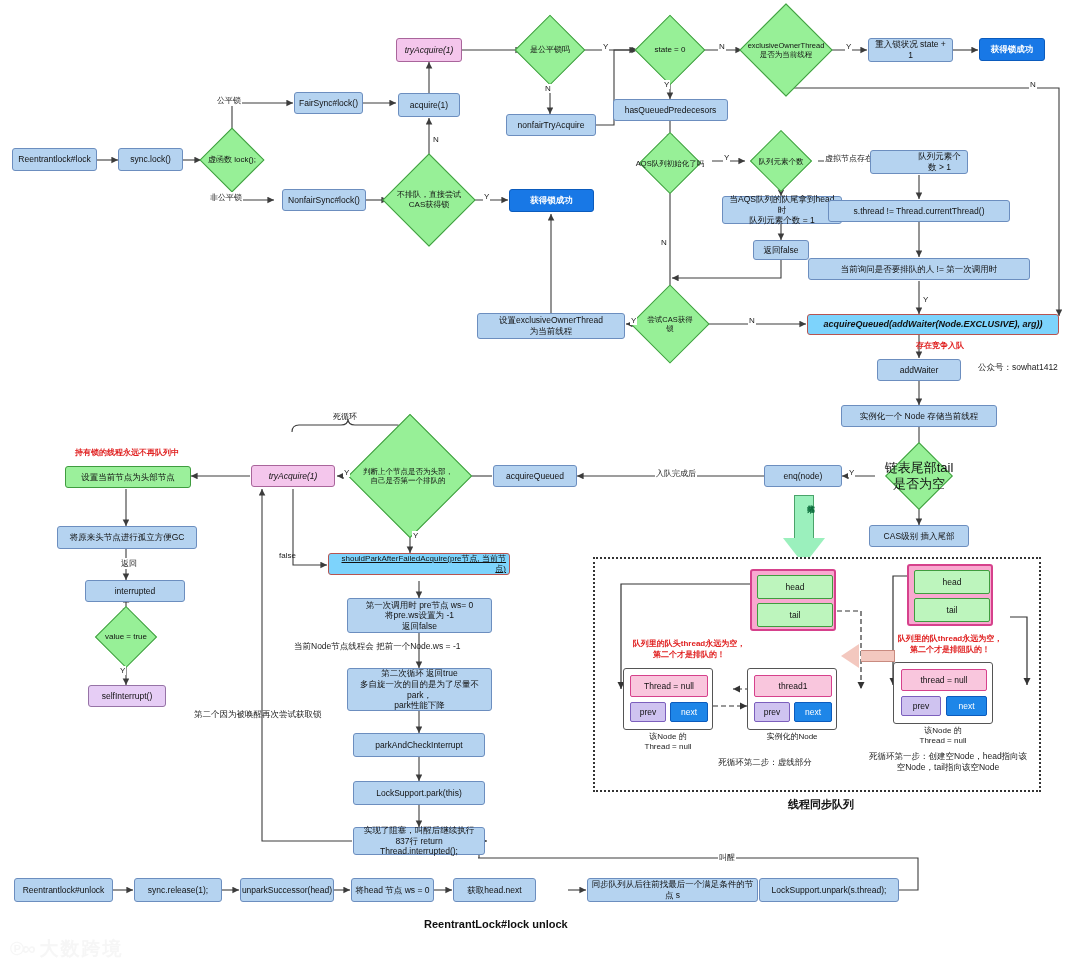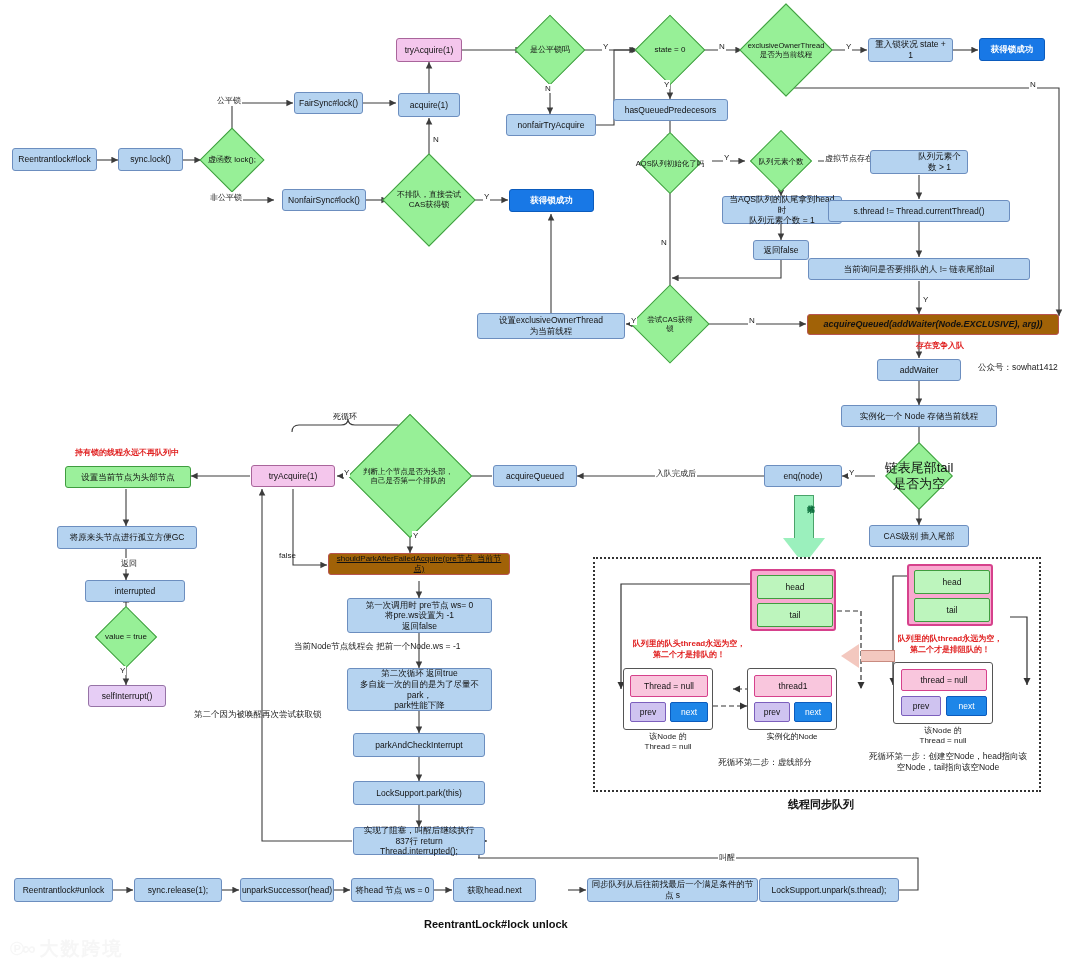--- a/index.html
+++ b/index.html
@@ -6,22 +6,22 @@
   body{font-family:"Liberation Sans","DejaVu Sans",sans-serif;}
   #canvas{position:relative;width:1080px;height:972px;overflow:hidden;background:#fff;}
   svg#wires{position:absolute;left:0;top:0;width:1080px;height:972px;pointer-events:none;}
 
   .node{position:absolute;box-sizing:border-box;display:flex;align-items:center;
         justify-content:center;text-align:center;line-height:1.25;}
   
   .rect{border:1px solid #6c8ebf;background:#b5d3f0;color:#111;border-radius:3px;
         font-size:8.5px;padding:2px 3px;}
   .rect.solidblue{background:#1878e6;border-color:#0b5bbd;color:#fff;font-weight:600;}
-  .rect.red{background:#a16207;border-color:#b85450;color:#111;font-style:italic;font-weight:600;font-size:9px;}
-  .rect.pink{background:#f4c6ec;border-color:#a9659b;color:#111;}
+  .rect.red{background:#7dd3fc;border-color:#b85450;color:#111;font-style:italic;font-weight:600;font-size:9px;text-align:right;}
+  .rect.pink{background:#f4c6ec;border-color:#a9659b;color:#111;font-style:italic;}
   .rect.greenrect{background:#9bf09b;border-color:#3f9c3f;color:#111;}
   .rect.lilac{background:#e6cdf5;border-color:#9673a6;color:#111;}
 
   
   .diamond{position:absolute;}
   .diamond .dshape{position:absolute;left:0;top:0;width:100%;height:100%;
         background:#97f097;border:1px solid #3f9c3f;
         transform:rotate(45deg);box-sizing:border-box;}
   .diamond .dlabel{position:absolute;left:-12%;top:0;width:124%;height:100%;
         display:flex;align-items:center;justify-content:center;text-align:center;
@@ -298,21 +298,21 @@
 
   <div class="node rect" style="left:870px;top:150px;width:98px;height:24px;padding-left:44px;">队列元素个数 &gt; 1</div>
 
   <div class="node rect" style="left:722px;top:196px;width:120px;height:28px;white-space:pre-line;">当AQS队列的队尾拿到head时
 队列元素个数 = 1</div>
 
   <div class="node rect" style="left:753px;top:240px;width:56px;height:20px;">返回false</div>
 
   <div class="node rect" style="left:828px;top:200px;width:182px;height:22px;">s.thread != Thread.currentThread()</div>
 
-  <div class="node rect" style="left:808px;top:258px;width:222px;height:22px;">当前询问是否要排队的人 != 链表尾部tail</div>
+  <div class="node rect" style="left:808px;top:258px;width:222px;height:22px;">当前询问是否要排队的人 != 第一次调用时</div>
   <div class="flabel" style="left:922px;top:295px;">Y</div>
 
   <div class="diamond" style="left:637px;top:296px;width:66px;height:56px;">
     <div class="dshape" style="left:5px;top:0;width:56px;height:56px;"></div>
     <div class="dlabel" style="white-space:pre-line;font-size:7.5px;">尝试CAS获得
 锁</div>
   </div>
   <div class="flabel" style="left:630px;top:316px;">Y</div>
   <div class="flabel" style="left:748px;top:316px;">N</div>
 

